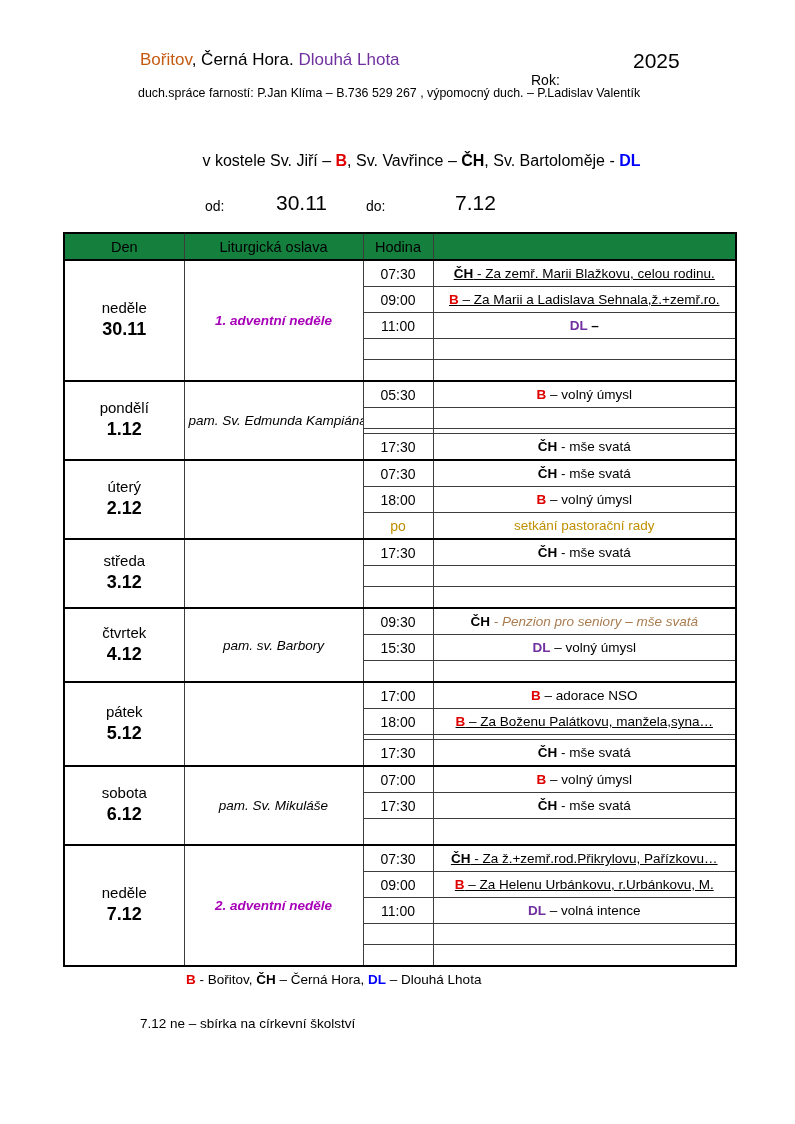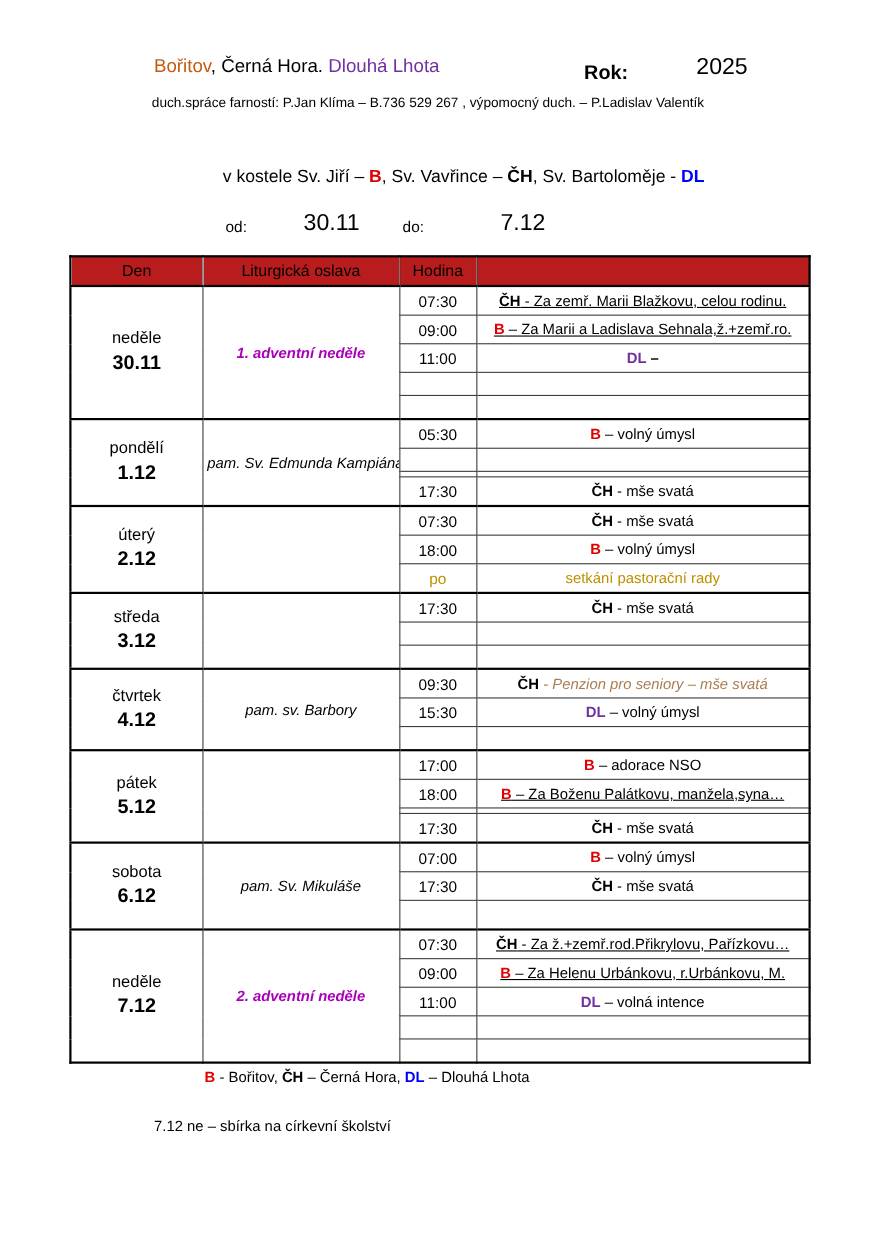--- a/index.html
+++ b/index.html
@@ -2,42 +2,42 @@
 <html style="--c-b: #E00000; --c-ch: #000000; --c-dl_table: #7030A0; --c-dl_blue: #0000FF; --c-advent: #A800B8; --c-gold: #BF8F00; --c-brown: #A97C50; --c-town1: #C55A11; --c-town3: #7030A0;"><head>
 <meta charset="utf-8">
 <style>
   html,body{margin:0;padding:0;background:#fff;}
   #page{
     position:relative;width:795px;height:1124px;background:#ffffff;
     font-family:"Liberation Sans",sans-serif;color:#000;overflow:hidden;padding-left:48px;
   }
   
   .towns-line{position:absolute;left:140px;top:50px;font-size:17px;white-space:nowrap;}
-  .rok-label{position:absolute;left:531px;top:56px;font-size:18px;font-weight:bold;}
+  .rok-label{position:absolute;left:531px;top:72px;font-size:14px;}
   .rok-value{position:absolute;left:633px;top:49px;font-size:21px;}
   .clergy-line{position:absolute;left:138px;top:86px;font-size:12.4px;white-space:nowrap;}
   .main-title{position:absolute;left:0;top:108px;width:100%;text-align:center;
     font-size:29px;font-weight:bold;letter-spacing:.5px;}
   .subtitle{position:absolute;left:0;top:152px;width:100%;text-align:center;font-size:16px;}
   .od-label{position:absolute;left:205px;top:198px;font-size:14px;}
   .od-value{position:absolute;left:276px;top:191px;font-size:21px;}
   .do-label{position:absolute;left:366px;top:198px;font-size:14px;}
   .do-value{position:absolute;left:455px;top:191px;font-size:21px;}
   
   table.schedule{
     position:absolute;left:63px;top:232px;width:672px;
     border-collapse:collapse;table-layout:fixed;
     border:2px solid #000;
   }
   table.schedule td,table.schedule th{
     border:1px solid #3d3d3d;padding:0 4px;overflow:hidden;white-space:nowrap;
   }
   tr.header-row th{
     border-bottom:2px solid #000;height:25px;font-weight:normal;font-size:14.5px;
-    text-align:center;background:#b91c1c;
+    text-align:center;background:#15803d;
   }
   tr.block-start td{border-top:2px solid #000;}
   td.day-cell{border-left:2px solid #000;text-align:center;vertical-align:middle;}
   td.feast-cell{text-align:center;vertical-align:middle;font-size:13.5px;}
   td.time-cell{text-align:center;font-size:14px;border-left:1px solid #000;border-right:1px solid #000;}
   td.intention-cell{font-size:13.5px;border-right:2px solid #000;}
   td.h-normal{height:25px;text-align:center;}
   td.h-short{height:20px;}
   td.h-spacer{height:4px;}
   .day-name{font-size:15px;line-height:1.25;}

